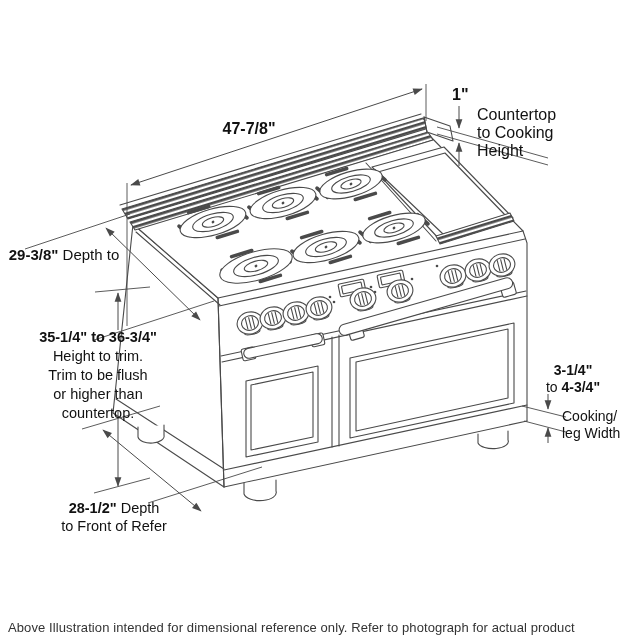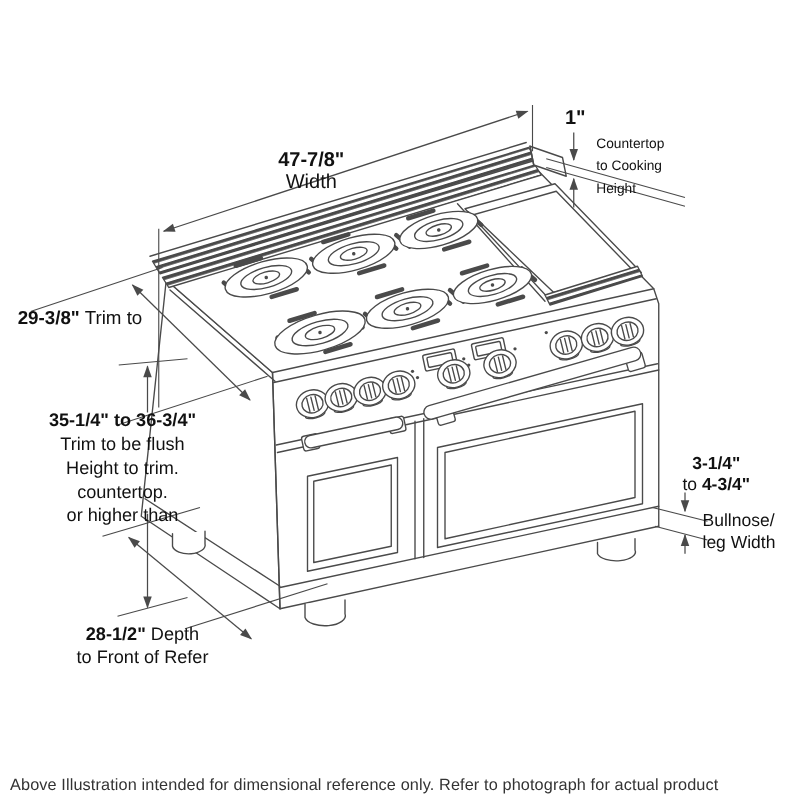--- a/index.html
+++ b/index.html
@@ -300,50 +300,49 @@
       <g>
         <path d="M82,429 L160,406" stroke-width="0.9"></path>
         <path d="M148,503 L262,467" stroke-width="0.9"></path>
         <path d="M103,430 L201,511" marker-start="url(#ah)" marker-end="url(#ah)"></path>
       </g>
     </g>
   </svg>
 
   <div class="lbl c" style="left:179px;top:120px;width:140px;font-size:16px;line-height:17px;">
     <div class="v">47-7/8"</div>
-    <div>Width</div>
   </div>
 
   <div class="lbl v" style="left:452px;top:86px;font-size:16px;">1"</div>
 
-  <div class="lbl" style="left:477px;top:106px;font-size:11px;line-height:18px;">
+  <div class="lbl" style="left:477px;top:106px;font-size:16px;line-height:18px;">
     <div>Countertop</div>
     <div>to Cooking</div>
     <div>Height</div>
   </div>
 
   <div class="lbl c" style="left:0px;top:245px;width:128px;font-size:15px;line-height:19px;">
-    <div><span class="v">29-3/8"</span><span> Trim to</span></div>
+    <div><span class="v">29-3/8"</span><span> Depth to</span></div>
   </div>
 
   <div class="lbl c ht" style="left:14px;top:328px;width:168px;">
     <div class="v">35-1/4" to 36-3/4"</div>
+    <div>Height to trim.</div>
     <div>Trim to be flush</div>
-    <div>Height to trim.</div>
+    <div>or higher than</div>
     <div>countertop.</div>
-    <div>or higher than</div>
   </div>
 
   <div class="lbl c sm" style="left:531px;top:362px;width:84px;">
     <div class="v">3-1/4"</div>
     <div><span>to </span><span class="v">4-3/4"</span></div>
   </div>
 
   <div class="lbl sm" style="left:562px;top:408px;">
-    <div>Bullnose/</div>
+    <div>Cooking/</div>
     <div>leg Width</div>
   </div>
 
   <div class="lbl c" style="left:28px;top:500px;width:172px;font-size:14.5px;line-height:17.5px;">
     <div><span class="v">28-1/2"</span><span> Depth</span></div>
     <div>to Front of Refer</div>
   </div>
 
   <div class="footer">Above Illustration intended for dimensional reference only. Refer to photograph for actual product appearance.</div>
 </div>

